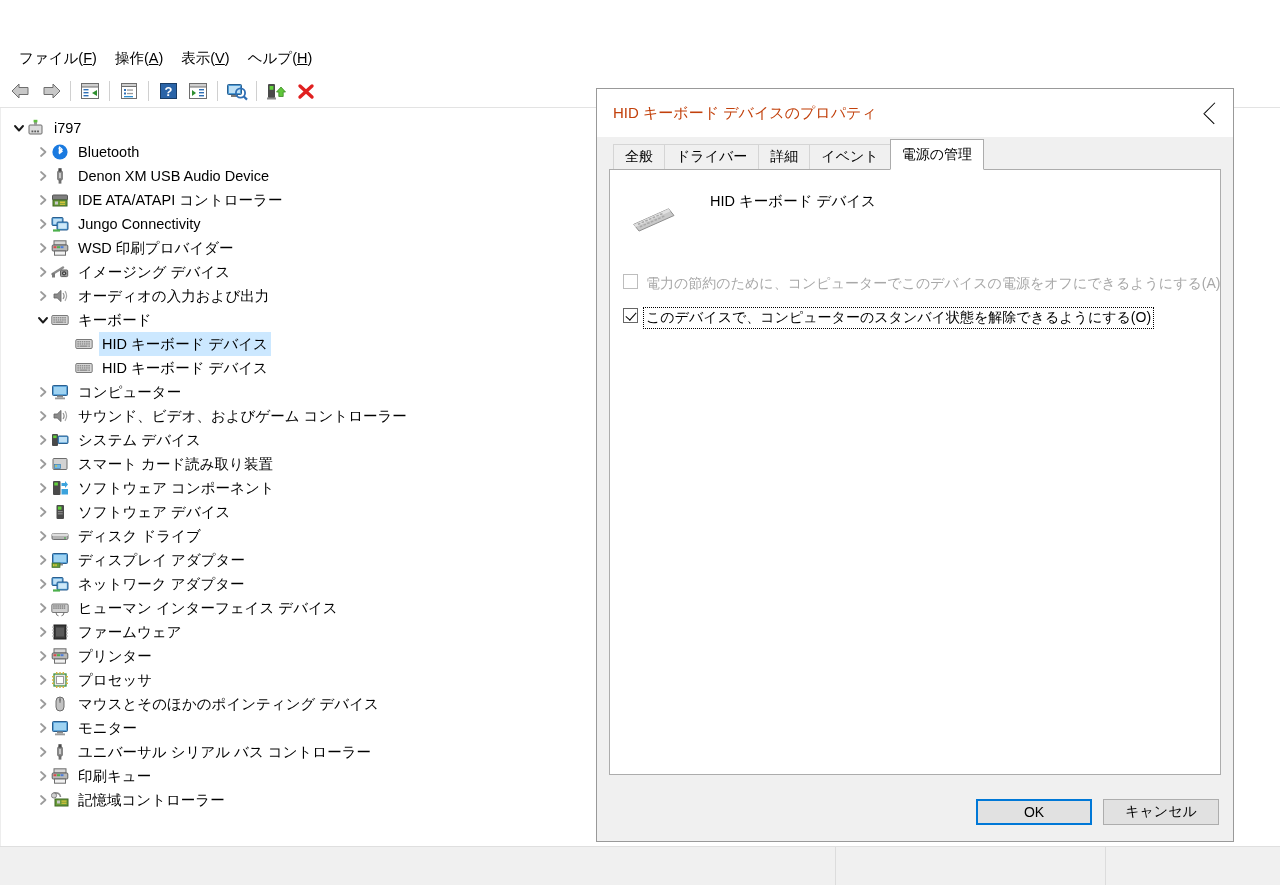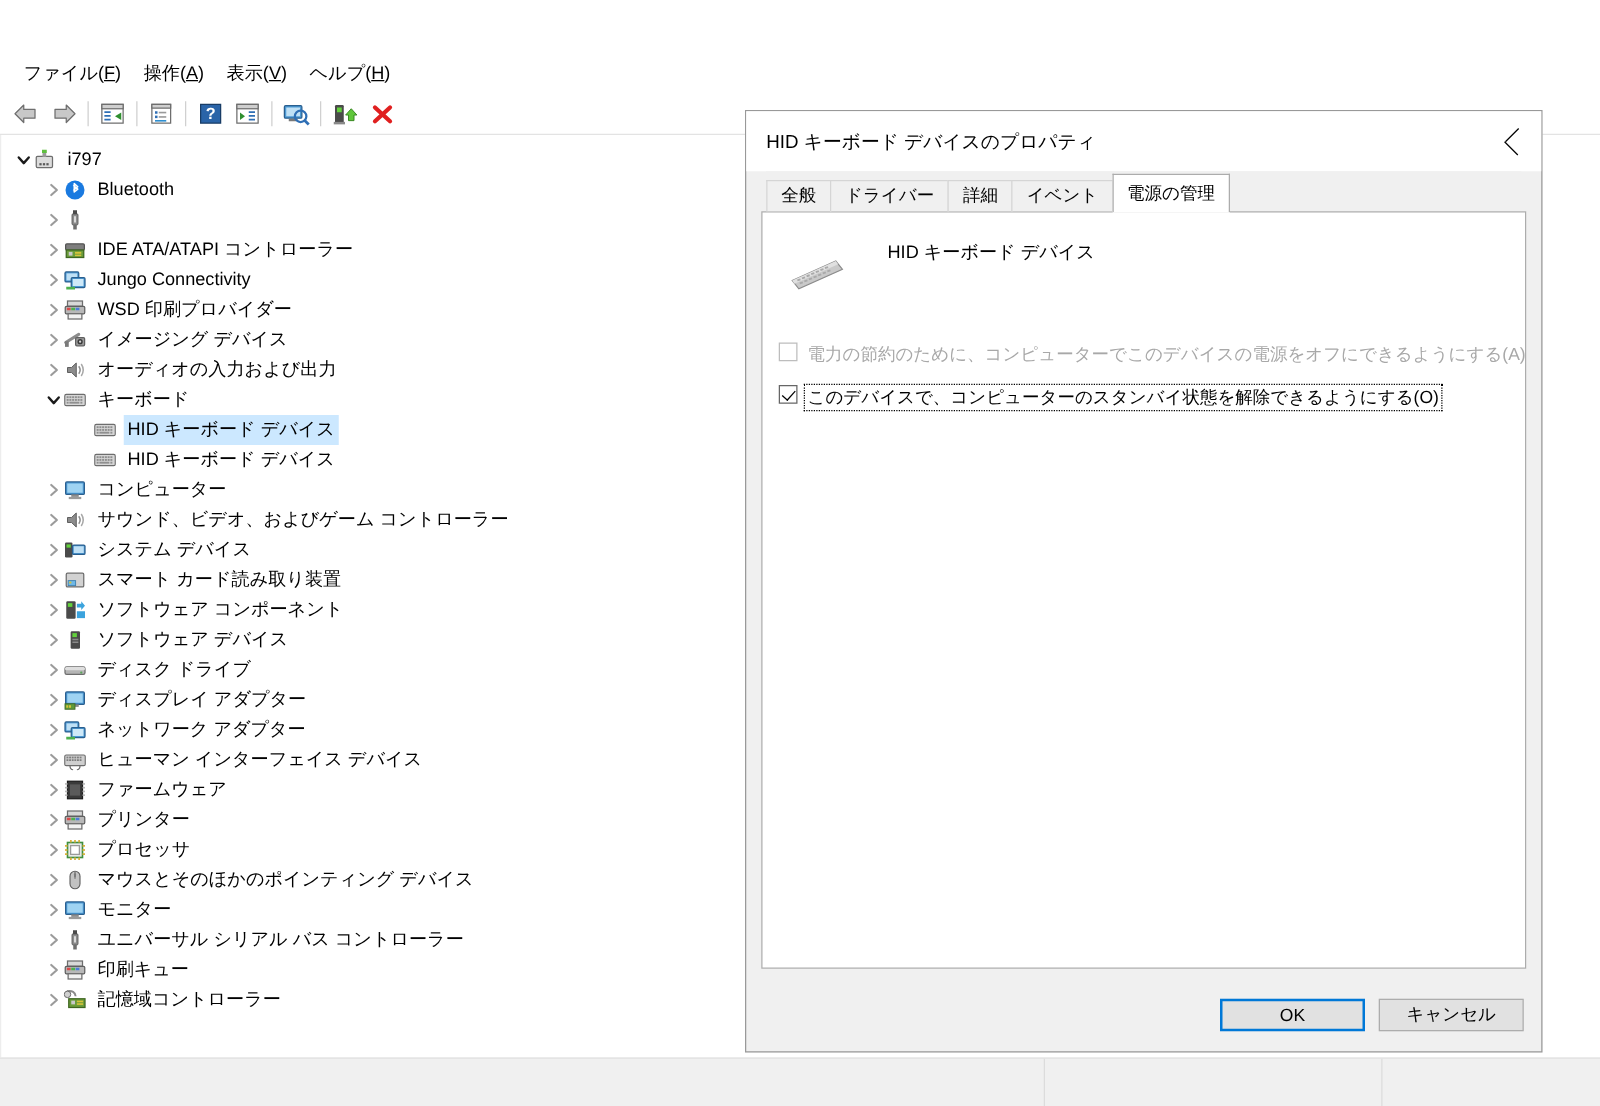--- a/index.html
+++ b/index.html
@@ -148,21 +148,21 @@
     border: 1px solid #999999;
     box-shadow: 0 0 0 0 rgba(0,0,0,0);
   }
   .dlg-title {
     height: 48px;
     display: flex; align-items: center;
     background: #ffffff;
     padding-left: 16px;
   }
   .dlg-title-text {
-    font-size: 15px; color: #000000;
+    font-size: 15px; color: #c2410c;
     flex: 1; white-space: nowrap;
   }
   .dlg-close {
     width: 46px; height: 47px;
     display: flex; align-items: center; justify-content: center;
     cursor: default;
   }
 
   
   .tabstrip {
@@ -431,20 +431,21 @@
             <svg width="12" height="12" viewBox="0 0 12 12">
               <path d="M4 2 L8.5 6 L4 10" fill="none" stroke="#9b9b9b" stroke-width="1.7" stroke-linecap="round" stroke-linejoin="round"></path>
             </svg>
           </span>
           <span class="ic"><svg width="18" height="18" viewBox="0 0 18 18">
               <rect x="6.6" y="4" width="4.8" height="9" rx="1" fill="#8c8c8c" stroke="#5a5a5a" stroke-width="0.7"></rect>
               <rect x="7.4" y="1.2" width="3.2" height="3.2" fill="#4a4a4a"></rect>
               <rect x="7.6" y="13" width="2.8" height="3.6" fill="#6e6e6e"></rect>
               <rect x="8.2" y="6" width="1.6" height="5" fill="#d9d9d9"></rect>
             </svg></span>
+          <span class="lbl">Denon XM USB Audio Device</span>
         </div>
         <div class="node depth1">
           <span class="twisty">
             <svg width="12" height="12" viewBox="0 0 12 12">
               <path d="M4 2 L8.5 6 L4 10" fill="none" stroke="#9b9b9b" stroke-width="1.7" stroke-linecap="round" stroke-linejoin="round"></path>
             </svg>
           </span>
           <span class="ic"><svg width="18" height="18" viewBox="0 0 18 18">
               <rect x="1.5" y="4" width="15" height="5" rx="1" fill="#7e7e7e" stroke="#555"></rect>
               <rect x="2" y="9" width="14" height="6" fill="#6a9c3a" stroke="#3e6620"></rect>

